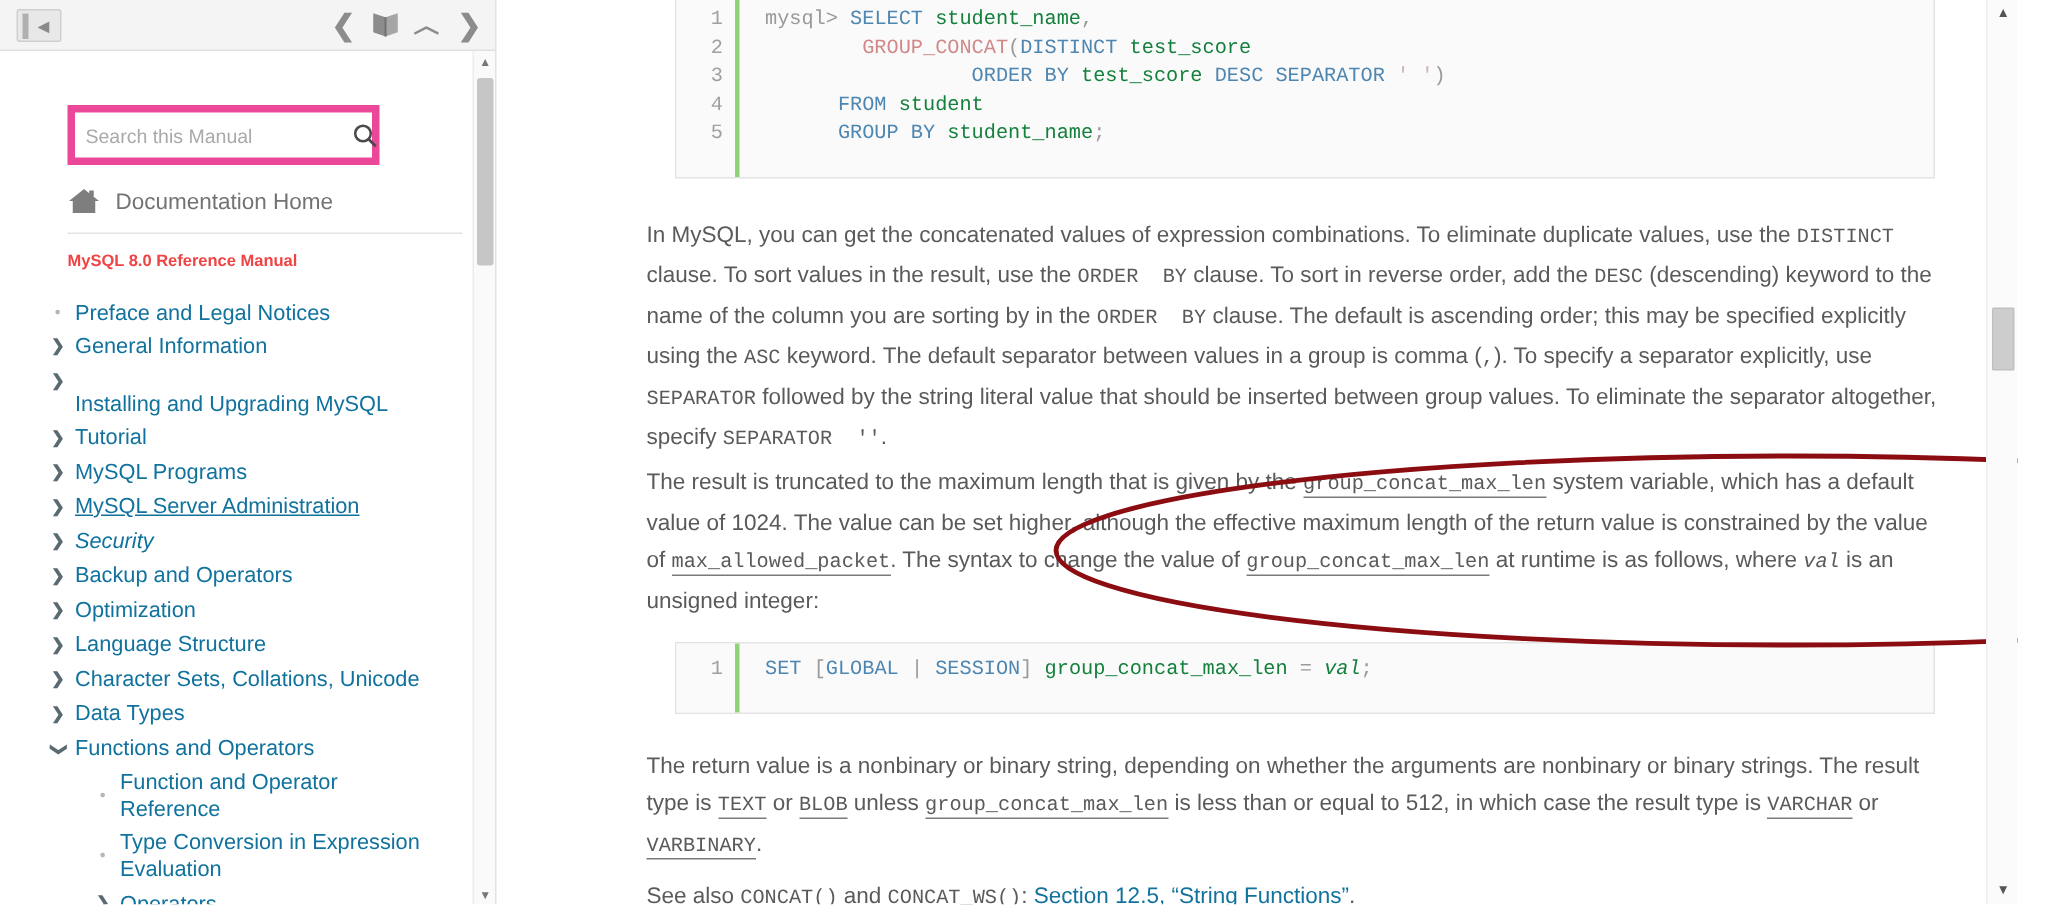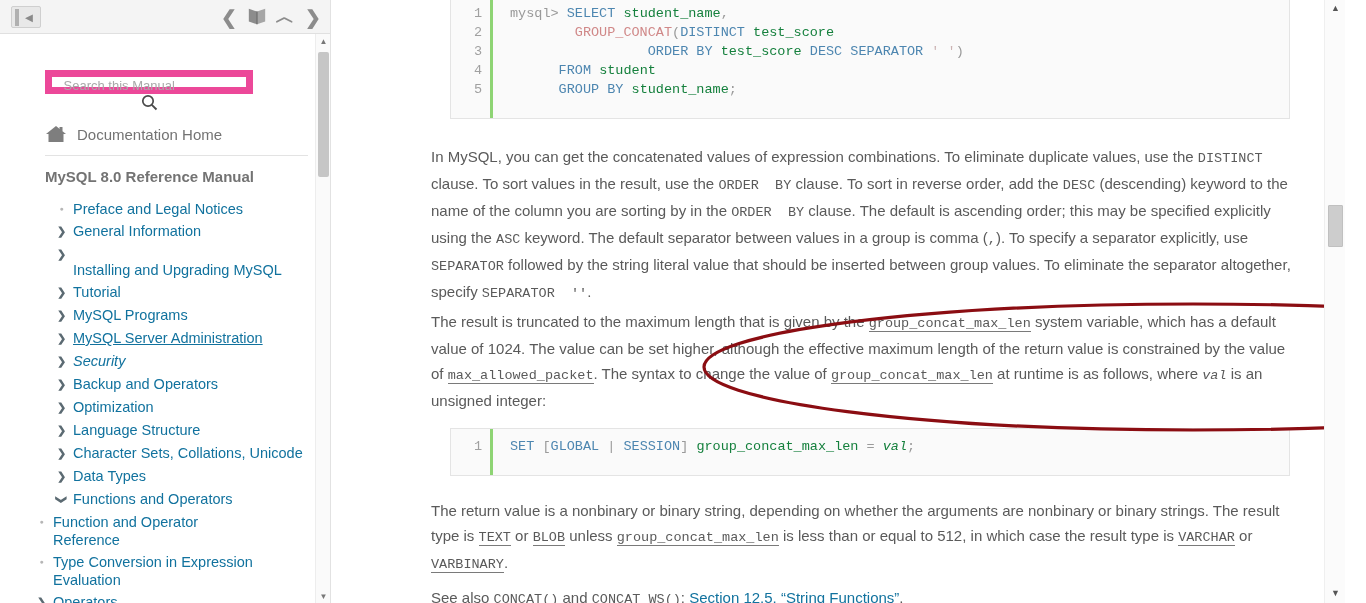--- a/index.html
+++ b/index.html
@@ -30,41 +30,41 @@
   .collapse-btn .bar {
     position:absolute; left:3px; top:2px; width:4px; height:17px; background:#b0b0b0;
   }
   .collapse-btn .arr { color:#8a8a8a; font-size: 13px; line-height:1; margin-left:6px; }
 
   .nav-icons { position:absolute; right: 8px; top: 4px; display:flex; align-items:center; gap: 8px; }
   .nav-icons .ni { color:#8c8c8c; display:flex; align-items:center; justify-content:center;
                    width:20px; height:26px; font-size:19px; font-weight:bold; }
   .book-ico { width:22px; height:26px; position:relative; }
 
-  #search-wrap { position:absolute; left: 45px; top: 70px; width: 208px; height: 24px;
-      border:7px solid #ec4899; background:#fff; display:flex; align-items:center;flex-direction:column; }
+  #search-wrap { position:absolute; left: 45px; top: 70px; width: 208px; height: 40px;
+      border:5px solid #ec4899; background:#fff; display:flex; align-items:center; }
   #search-input {
       border:0; outline:0; background:transparent; flex:1; height:22px;
       font-family:"Liberation Sans", sans-serif; font-size:13px; color:#333; padding-left:7px;
   }
   #search-input::placeholder { color:#a9a9a9; }
   .search-ico { width: 26px; display:flex; align-items:center; justify-content:center; }
 
   #doc-home { position:absolute; left:45px; top:124px; display:flex; align-items:center; gap:10px; }
   .house-ico { width:22px; height:20px; position:relative; }
   #doc-home .lbl { color:#737373; font-size:15px; }
 
   #side-divider { position:absolute; left:45px; top:155px; width:263px; height:1px; background:#e3e3e3; }
 
-  #manual-title { position:absolute; left:45px; top:168px; font-size:15px; font-weight:bold; color:#737373; }
+  #manual-title { position:absolute; left:45px; top:168px; font-size:11px; font-weight:bold; color:#ef4444; }
 
   #toc { position:absolute; left:0; top:198px; width:320px; }
   .toc-item { display:flex; align-items:flex-start; gap:7px; padding: 2px 0 2px 0; line-height:18px; }
-  .toc-l0 { padding-left: 57px; }
-  .toc-l1 { padding-left: 37px; }
+  .toc-l0 { padding-left: 34px; }
+  .toc-l1 { padding-left: 64px; align-items: center; }
   .toc-item .lbl { color:#11729e; font-size:14.5px; }
   .bullet { color:#b6b6b6; font-size:14px; line-height:18px; width:9px; text-align:center; flex:0 0 9px;}
   .chev { color:#5b6a72; font-size:11px; line-height:19px; width:9px; text-align:center; flex:0 0 9px; font-weight:bold;}
 
   
   #sb-scroll { position:absolute; right:0; top:34px; width:15px; height:569px; background:#fafafa; border-left:1px solid #ededed;}
   #sb-scroll .thumb { position:absolute; left:2px; top:4px; width:11px; height:120px; background:#c6c6c6; border-radius:2px; }
   .sb-arrow { position:absolute; left:0; width:15px; height:14px; display:flex; align-items:center; justify-content:center;
               color:#777; font-size:8px; }
 

